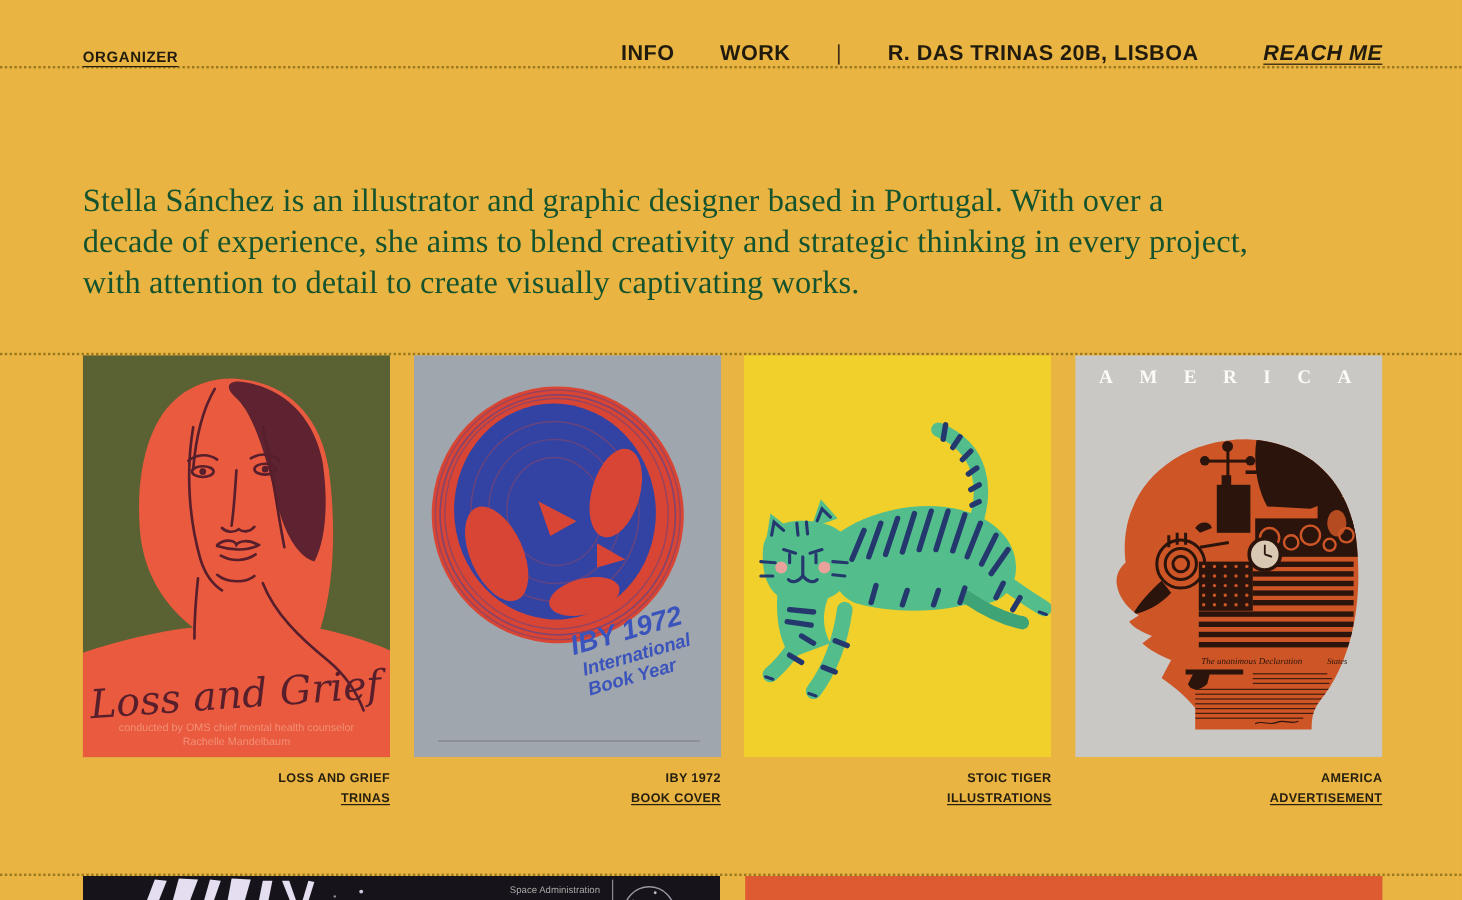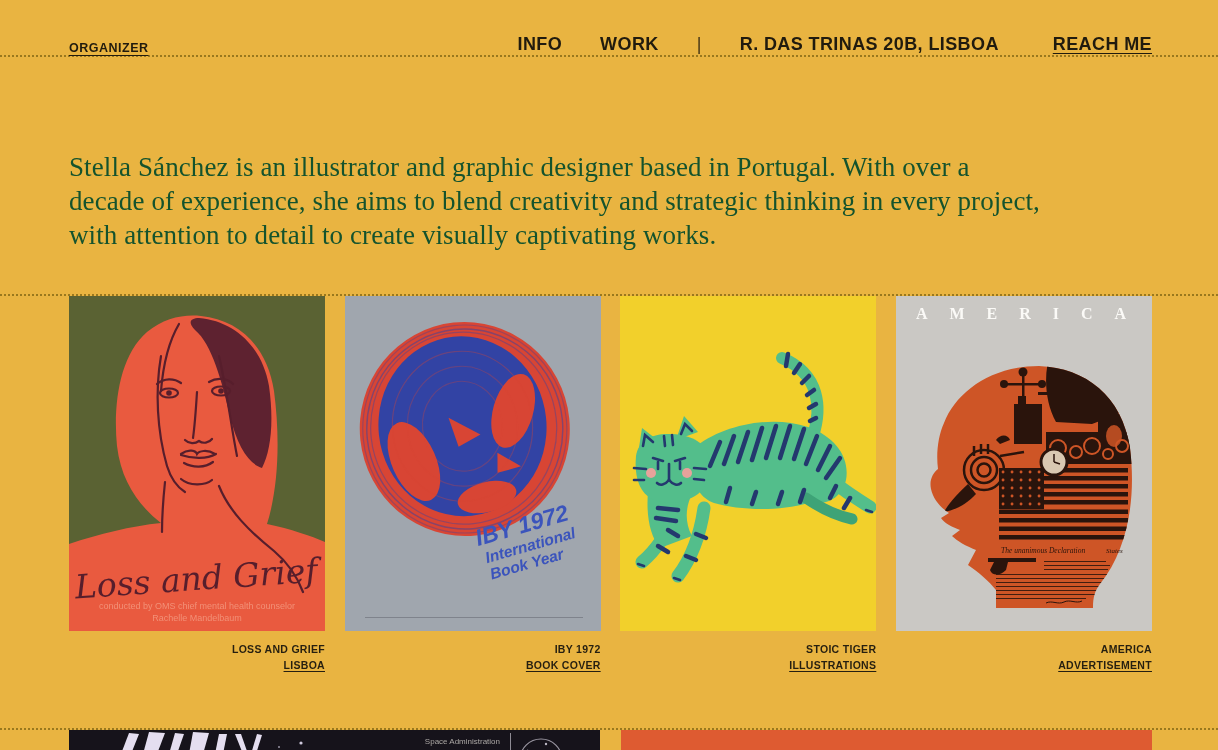--- a/index.html
+++ b/index.html
@@ -19,21 +19,21 @@
     padding:10px 66px 0 69px;
     border-bottom:2px dotted #99781E;
   }
   .logo {
     font-size:12.5px; font-weight:600; letter-spacing:.5px;
     text-decoration:underline; text-underline-offset:3px;
   }
   .nav { display:flex; align-items:center; gap:38px;
     font-size:18px; font-weight:600; letter-spacing:.4px;margin-left:12px; }
   .nav .pipe { font-weight:400; opacity:.85; }
-  .reach { text-decoration:underline; text-underline-offset:3px; margin-left:16px; }
+  .reach { text-decoration:underline; text-underline-offset:3px; margin-left:16px;font-style:italic; }
 
   
   .intro {
     margin:94px 60px 0 69px;
     font-family:"Liberation Serif", serif;
     font-size:27px; line-height:33.8px;
     color:#14532d; letter-spacing:.1px;
   }
   .intro span { display:block; }
 
@@ -114,21 +114,21 @@
         </g>
         <circle cx="100" cy="97" r="2.8" fill="#571E2C"></circle>
         <circle cx="152" cy="95" r="2.8" fill="#571E2C"></circle>
         <text x="128" y="294" text-anchor="middle" transform="rotate(-4 128 294)" font-family="DejaVu Serif, serif" font-style="italic" font-size="33" fill="#571E2C">Loss and Grief</text>
         <text x="128" y="313" text-anchor="middle" font-size="9" fill="#F29077">conducted by OMS chief mental health counselor</text>
         <text x="128" y="325" text-anchor="middle" font-size="9" fill="#F29077">Rachelle Mandelbaum</text>
       </svg>
     </a>
     <figcaption class="caption">
       <div>LOSS AND GRIEF</div>
-      <a class="cap-cat">LISBOA</a>
+      <a class="cap-cat">TRINAS</a>
     </figcaption>
   </figure>
 
   <figure class="card">
     <a class="art">
       <svg width="256" height="335" viewBox="0 0 256 335">
         <rect width="256" height="335" fill="#A0A6AE"></rect>
         <g transform="rotate(-6 120 135)">
           <ellipse cx="120" cy="133" rx="105" ry="107" fill="#D84534"></ellipse>
           <ellipse cx="118" cy="130" rx="84" ry="90" fill="#3243A4"></ellipse>

